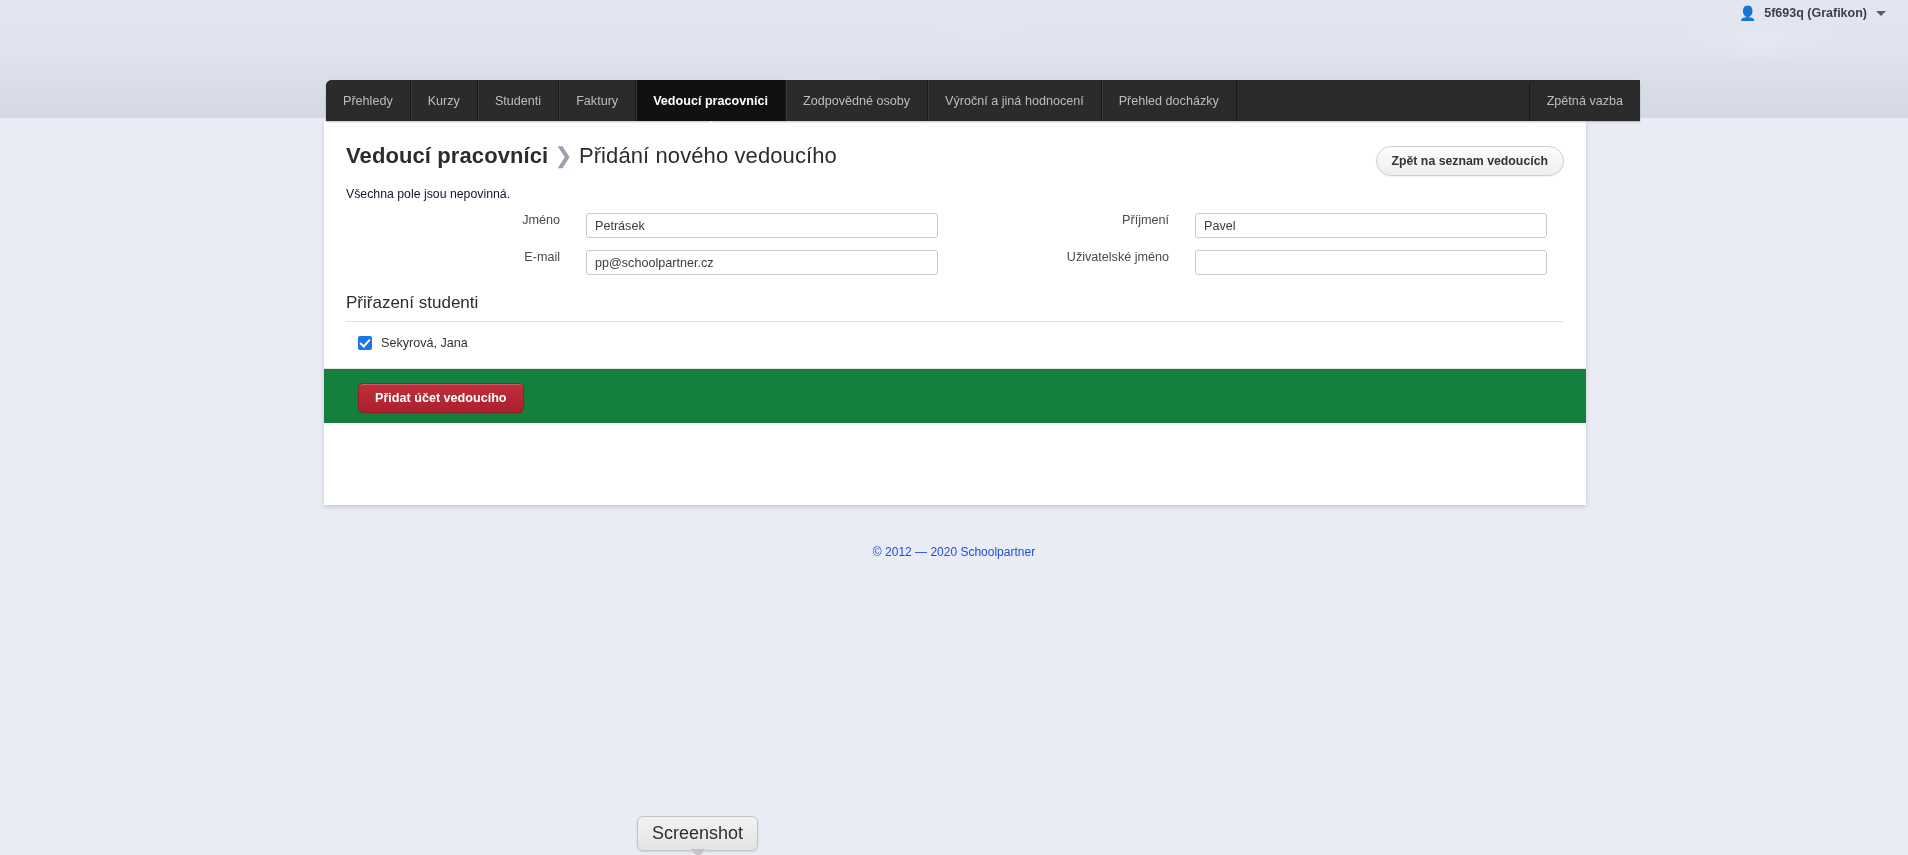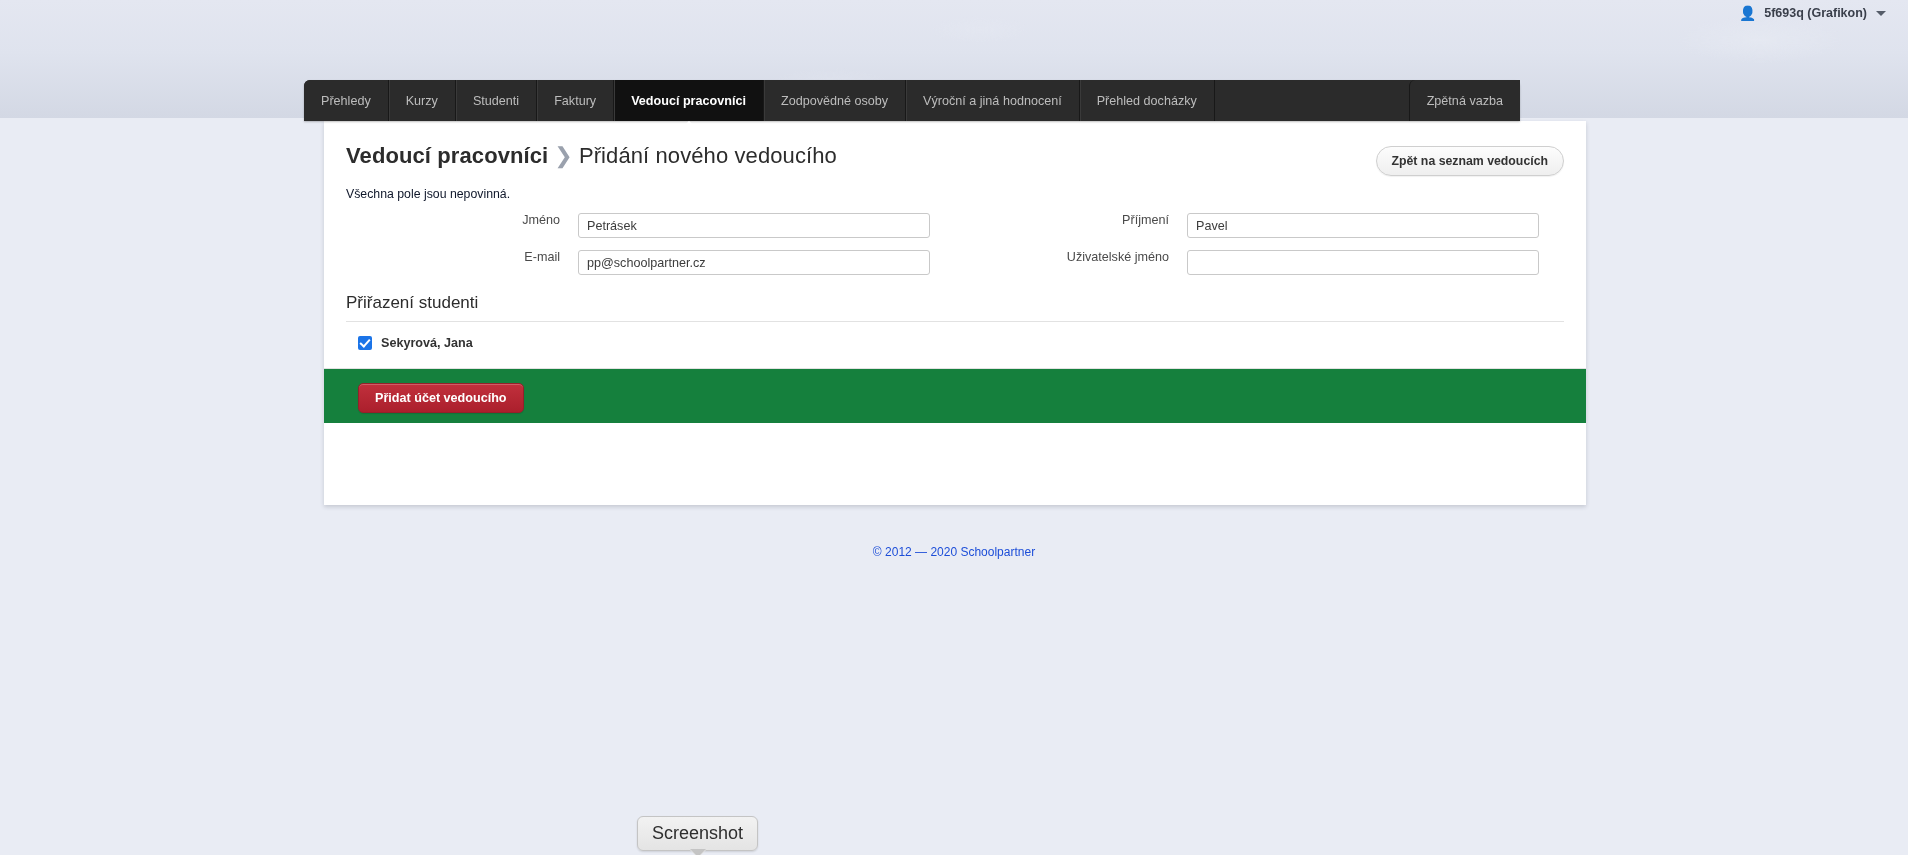--- a/index.html
+++ b/index.html
@@ -35,21 +35,21 @@
     font-size:12.5px; color:#3a3f4b; font-weight:bold;
     z-index:6;
   }
   .userbar .person { font-size:14px; color:#2f3440; line-height:1; }
   .caret-down {
     width:0;height:0;border-left:5px solid transparent;border-right:5px solid transparent;
     border-top:5px solid #555c69; margin-left:2px;
   }
   
   .navwrap {
-    position:absolute; left:304px; top:80px; width:1216px; height:41px;
+    position:absolute; left:326px; top:80px; width:1314px; height:41px;
     background:#2b2b2b; border-radius:6px 6px 0 0;
     display:flex; align-items:stretch; z-index:5;
     box-shadow:0 1px 2px rgba(0,0,0,.25);
   }
   .nav-left { display:flex; align-items:stretch; }
   .nav-right { margin-left:auto; display:flex; align-items:stretch;text-align:center; }
   .navitem {
     position:relative;
     display:flex; align-items:center; justify-content:center;
     padding:0 17px;
@@ -100,39 +100,39 @@
   .fcell { display:flex; width:50%; }
   .flabel {
     width:232px; text-align:right; padding-right:18px;
     font-size:12.6px; color:#4a4a4a;
   }
   .finput {
     width:352px; height:25px;
     border:1px solid #c9c9c9; border-radius:3px;
     background:#fff; padding:0 8px;
     font-family:"Liberation Sans", sans-serif;
-    font-size:12.6px; color:#3c3c3c; outline:none;
+    font-size:12.6px; color:#3c3c3c; outline:none;margin-left:8px;
   }
   .finput::placeholder { color:#b3b3b3; }
   
   .section-title {
     margin-top:18px; font-size:17px; color:#2c2c2c;
     padding-bottom:8px; border-bottom:1px solid #e2e2e2;
   }
   .chkrow { display:flex; align-items:center; gap:9px; padding:14px 0 0 12px; }
   .chkbox {
     width:14px; height:14px; border-radius:2px;
     background:#1b74e8; position:relative; flex:none; cursor:pointer;
   }
   .chkbox::after {
     content:""; position:absolute; left:4px; top:1px;
     width:4px; height:8px; border:solid #fff; border-width:0 2px 2px 0;
     transform:rotate(42deg);
   }
-  .chklabel { font-size:12.6px; color:#333;font-weight:bold; }
+  .chklabel { font-size:12.6px; color:#333; }
   
   .actionbar {
     margin:18px -22px 0 -22px;
     background:#15803d; border-top:1px solid #e2e2e2;
     padding:14px 0 14px 34px; height:55px;
   }
   .submitbtn {
     display:inline-block;
     background:linear-gradient(180deg,#c1303c 0%,#ab1f2c 100%);
     border:1px solid #94202a; border-radius:5px;

